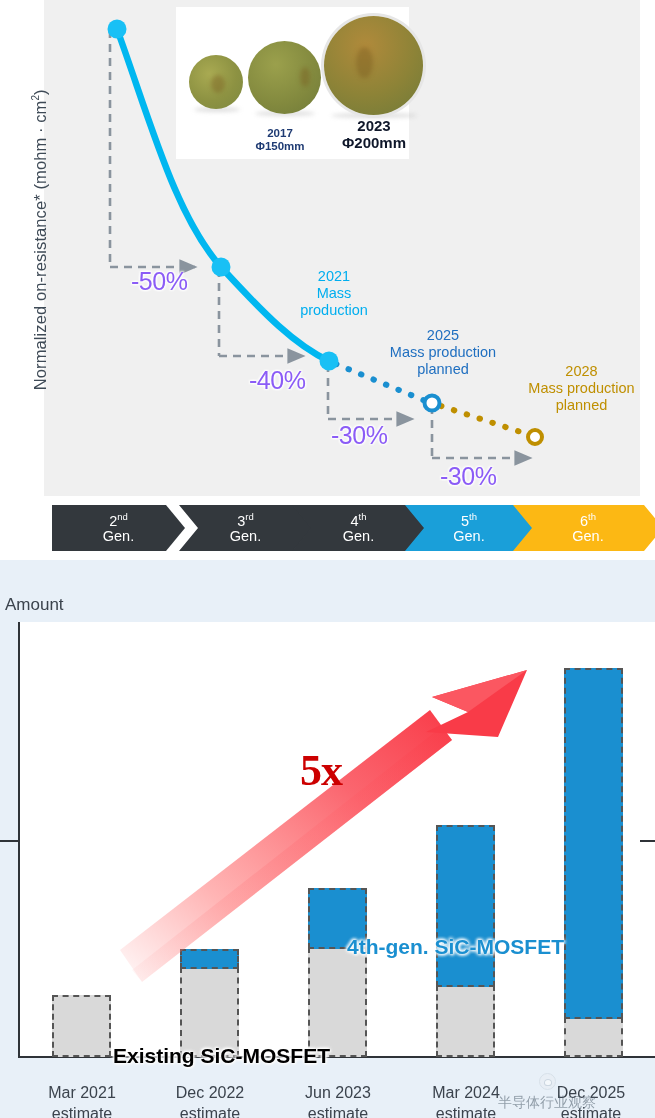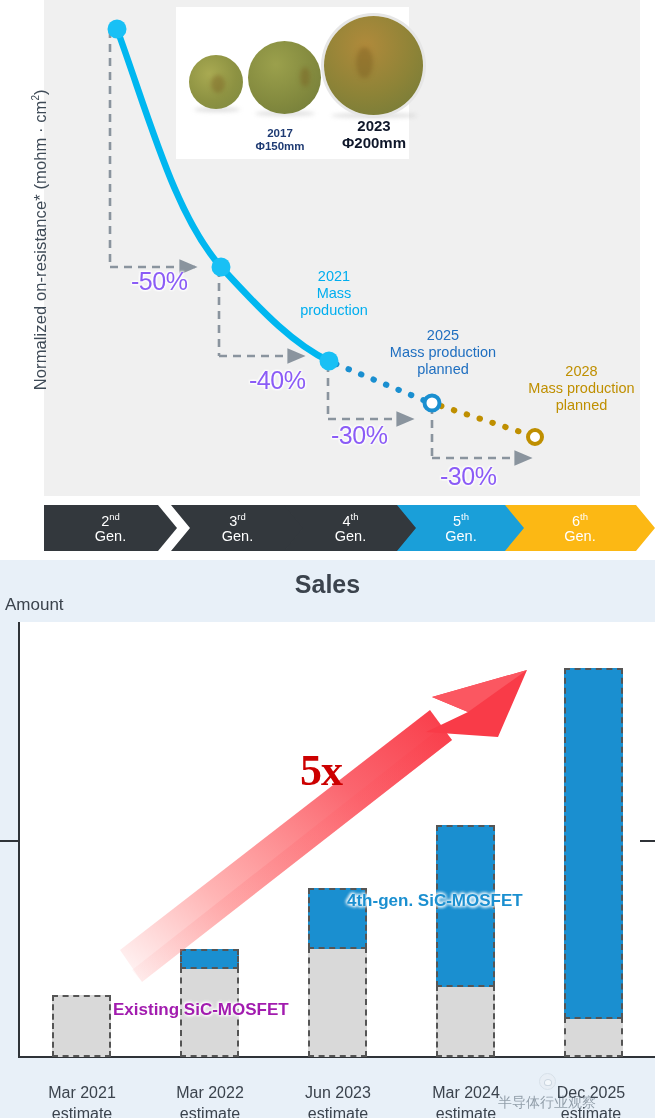--- a/index.html
+++ b/index.html
@@ -57,21 +57,21 @@
   #chip-img { position: absolute; left: 12px; top: 5px; width: 66px; height: 70px;
      background: #b9a96a; padding: 3px; }
   #chip-inner { position: relative; width: 100%; height: 100%; background: #e8eef4; }
   .chip-bar { position: absolute; background: #c5b377; }
   .chip-pad { position: absolute; background: #cfdae4; border: 1.5px solid #b9a96a; }
   #chip-cap { position: absolute; left: 0px; top: 78px; width: 90px; text-align: center;
      font-size: 12px; font-weight: bold; color: #1a8fd0; line-height: 1.2; }
   #chip-cap sup { font-size: 8px; }
 
   
-  #gen-row { position: absolute; left: 44px; top: 505px; width: 487px; height: 46px; }
+  #gen-row { position: absolute; left: 52px; top: 505px; width: 487px; height: 46px; }
   .gen {
     position: absolute; top: 0; height: 46px; color: #fff; text-align: center;
     display: flex; flex-direction: column; align-items: center; justify-content: center;
     font-size: 14.5px; font-weight: 400; line-height: 1.05;
   }
   .gen sup { font-size: 9.5px; vertical-align: super; }
   .gen-dark { background: #33383d; }
   .gen-blue { background: #1a9fd9; }
   .gen-gold { background: #fcb814; }
   .gen-clip { clip-path: polygon(0 0, calc(100% - 19px) 0, 100% 50%, calc(100% - 19px) 100%, 0 100%, 19px 50%); }
@@ -91,22 +91,22 @@
 
   .bar { position: absolute; border: 2px dashed #555; }
   .bar-gray { background: #d9d9d9; }
   .bar-blue { background: #1a8fd0; }
 
   #arrow-svg { position: absolute; left: 0; top: 0; width: 655px; height: 558px; pointer-events: none; }
 
   #five-x { position: absolute; left: 300px; top: 745px; font-size: 44px; font-weight: bold;
      color: #cc0000; font-family: "Liberation Serif", serif; letter-spacing: -1px; text-align: right; }
 
-  .legend-txt { position: absolute; font-size: 17px; font-weight: bold; }
-  #legend-existing { left: 113px; top: 1000px; color: #a21caf;
+  .legend-txt { position: absolute; font-size: 21px; font-weight: bold; margin-top: 44px; }
+  #legend-existing { left: 113px; top: 1000px; color: #000000;
      text-shadow: 0 0 4px #fff, 0 0 4px #fff, 1px 1px 2px #fff, -1px -1px 2px #fff; }
   #legend-4gen { left: 347px; top: 891px; color: #1a8fd0;
      text-shadow: 0 0 4px #fff, 0 0 4px #fff, 1px 1px 3px #fff, -1px -1px 3px #fff; }
 
   #xlabels { position: absolute; left: 0px; top: 1070px; width: 655px; height: 48px; }
   .xlab { position: absolute; top: 13px; width: 128px; text-align: center; font-size: 16px;
      color: #3b434d; line-height: 1.3; }
 
   #watermark { position: absolute; left: 498px; top: 1073px; display: flex; align-items: center; gap: 4px;
      opacity: .55; flex-direction: column; }
@@ -219,21 +219,20 @@
       <div>Gen.</div>
     </div>
     <div class="gen gen-gold gen-clip" style="left:461px; width:150px;">
       <div><span>6</span><sup>th</sup></div>
       <div>Gen.</div>
     </div>
   </div>
 </div>
 
 <div id="bottom-panel">
-  <div id="sales-title">Sales</div>
   <div id="amount-label">Amount</div>
   <div id="plot-area"></div>
   <div id="axis-v"></div>
   <div id="axis-h"></div>
   <div id="axis-tick-left"></div>
   <div id="axis-tick-right"></div>
 </div>
 
 <div id="bars-layer">
 
@@ -279,21 +278,21 @@
 
 <div class="legend-txt" id="legend-existing">Existing SiC-MOSFET</div>
 <div class="legend-txt" id="legend-4gen">4th-gen. SiC-MOSFET</div>
 
 <div id="xlabels">
   <div class="xlab" style="left:18px;">
     <div>Mar 2021</div>
     <div>estimate</div>
   </div>
   <div class="xlab" style="left:146px;">
-    <div>Mar 2022</div>
+    <div>Dec 2022</div>
     <div>estimate</div>
   </div>
   <div class="xlab" style="left:274px;">
     <div>Jun 2023</div>
     <div>estimate</div>
   </div>
   <div class="xlab" style="left:402px;">
     <div>Mar 2024</div>
     <div>estimate</div>
   </div>

